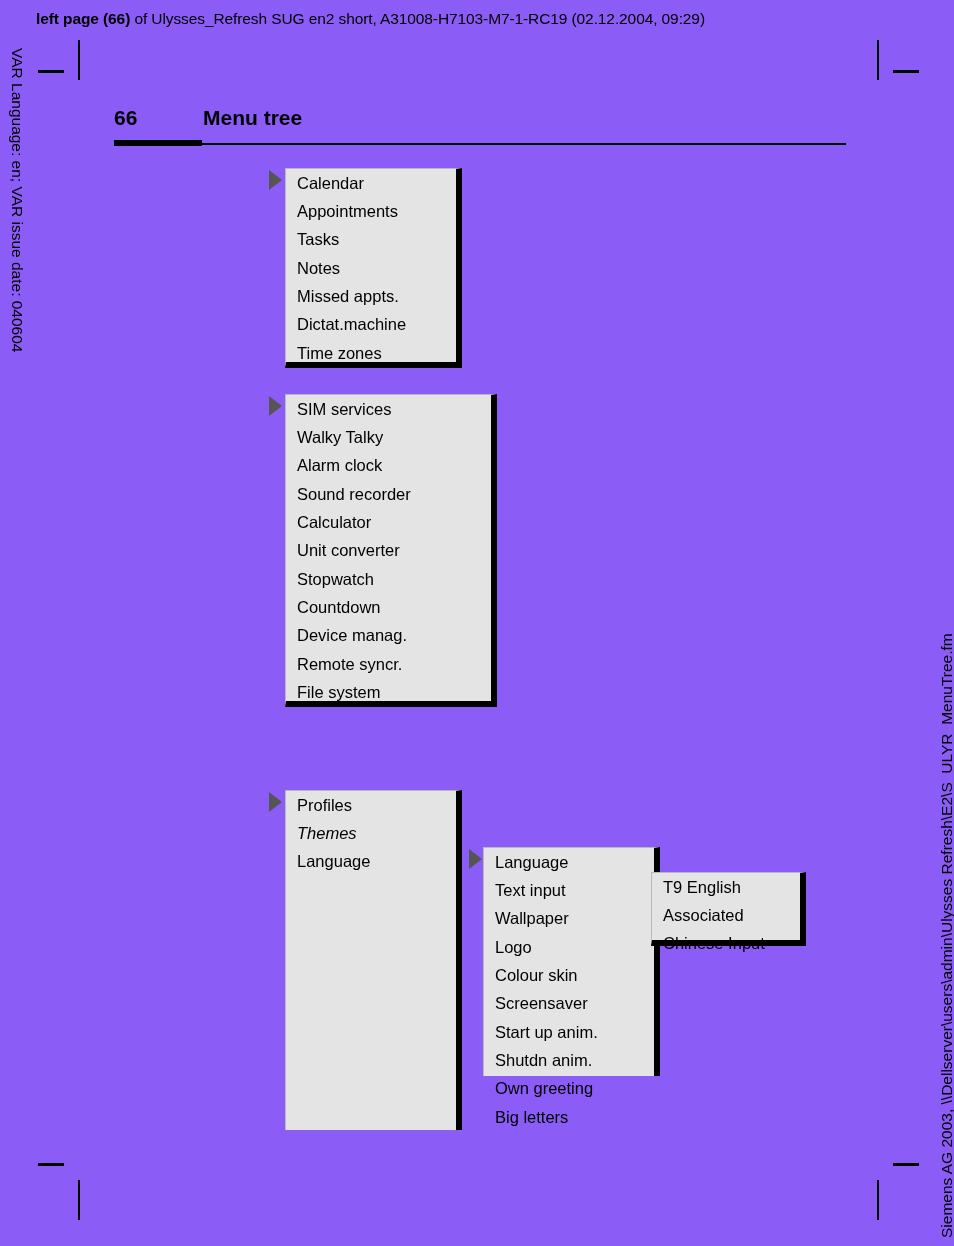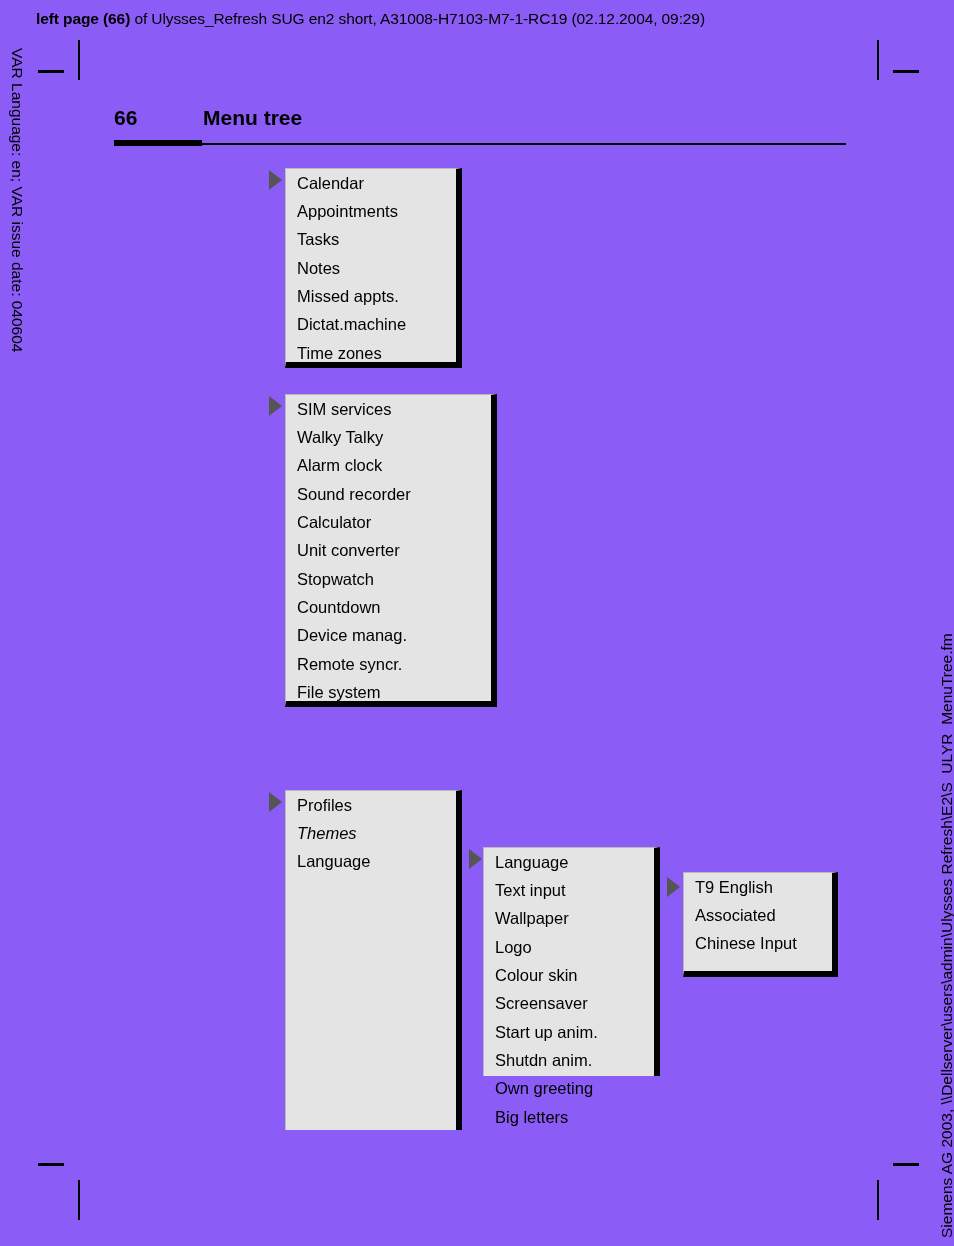--- a/index.html
+++ b/index.html
@@ -197,19 +197,19 @@
     <div class="menu-row" style="top:119px;">Colour skin</div>
     <div class="menu-row" style="top:147px;">Screensaver</div>
     <div class="menu-row" style="top:176px;">Start up anim.</div>
     <div class="menu-row" style="top:204px;">Shutdn anim.</div>
     <div class="menu-row" style="top:232px;">Own greeting</div>
     <div class="menu-row" style="top:261px;">Big letters</div>
   </div>
 
   <div class="arrow" style="left:667px; top:877px;"></div>
 
-  <div class="menu-box closed" style="left:683px; top:872px; width:155px; height:105px;">
+  <div class="menu-box closed" style="left:651px; top:872px; width:155px; height:74px;">
     <div class="menu-row" style="top:6px;">T9 English</div>
     <div class="menu-row" style="top:34px;">Associated</div>
     <div class="menu-row" style="top:62px;">Chinese Input</div>
   </div>
 
 </div>
 
 </body></html>

